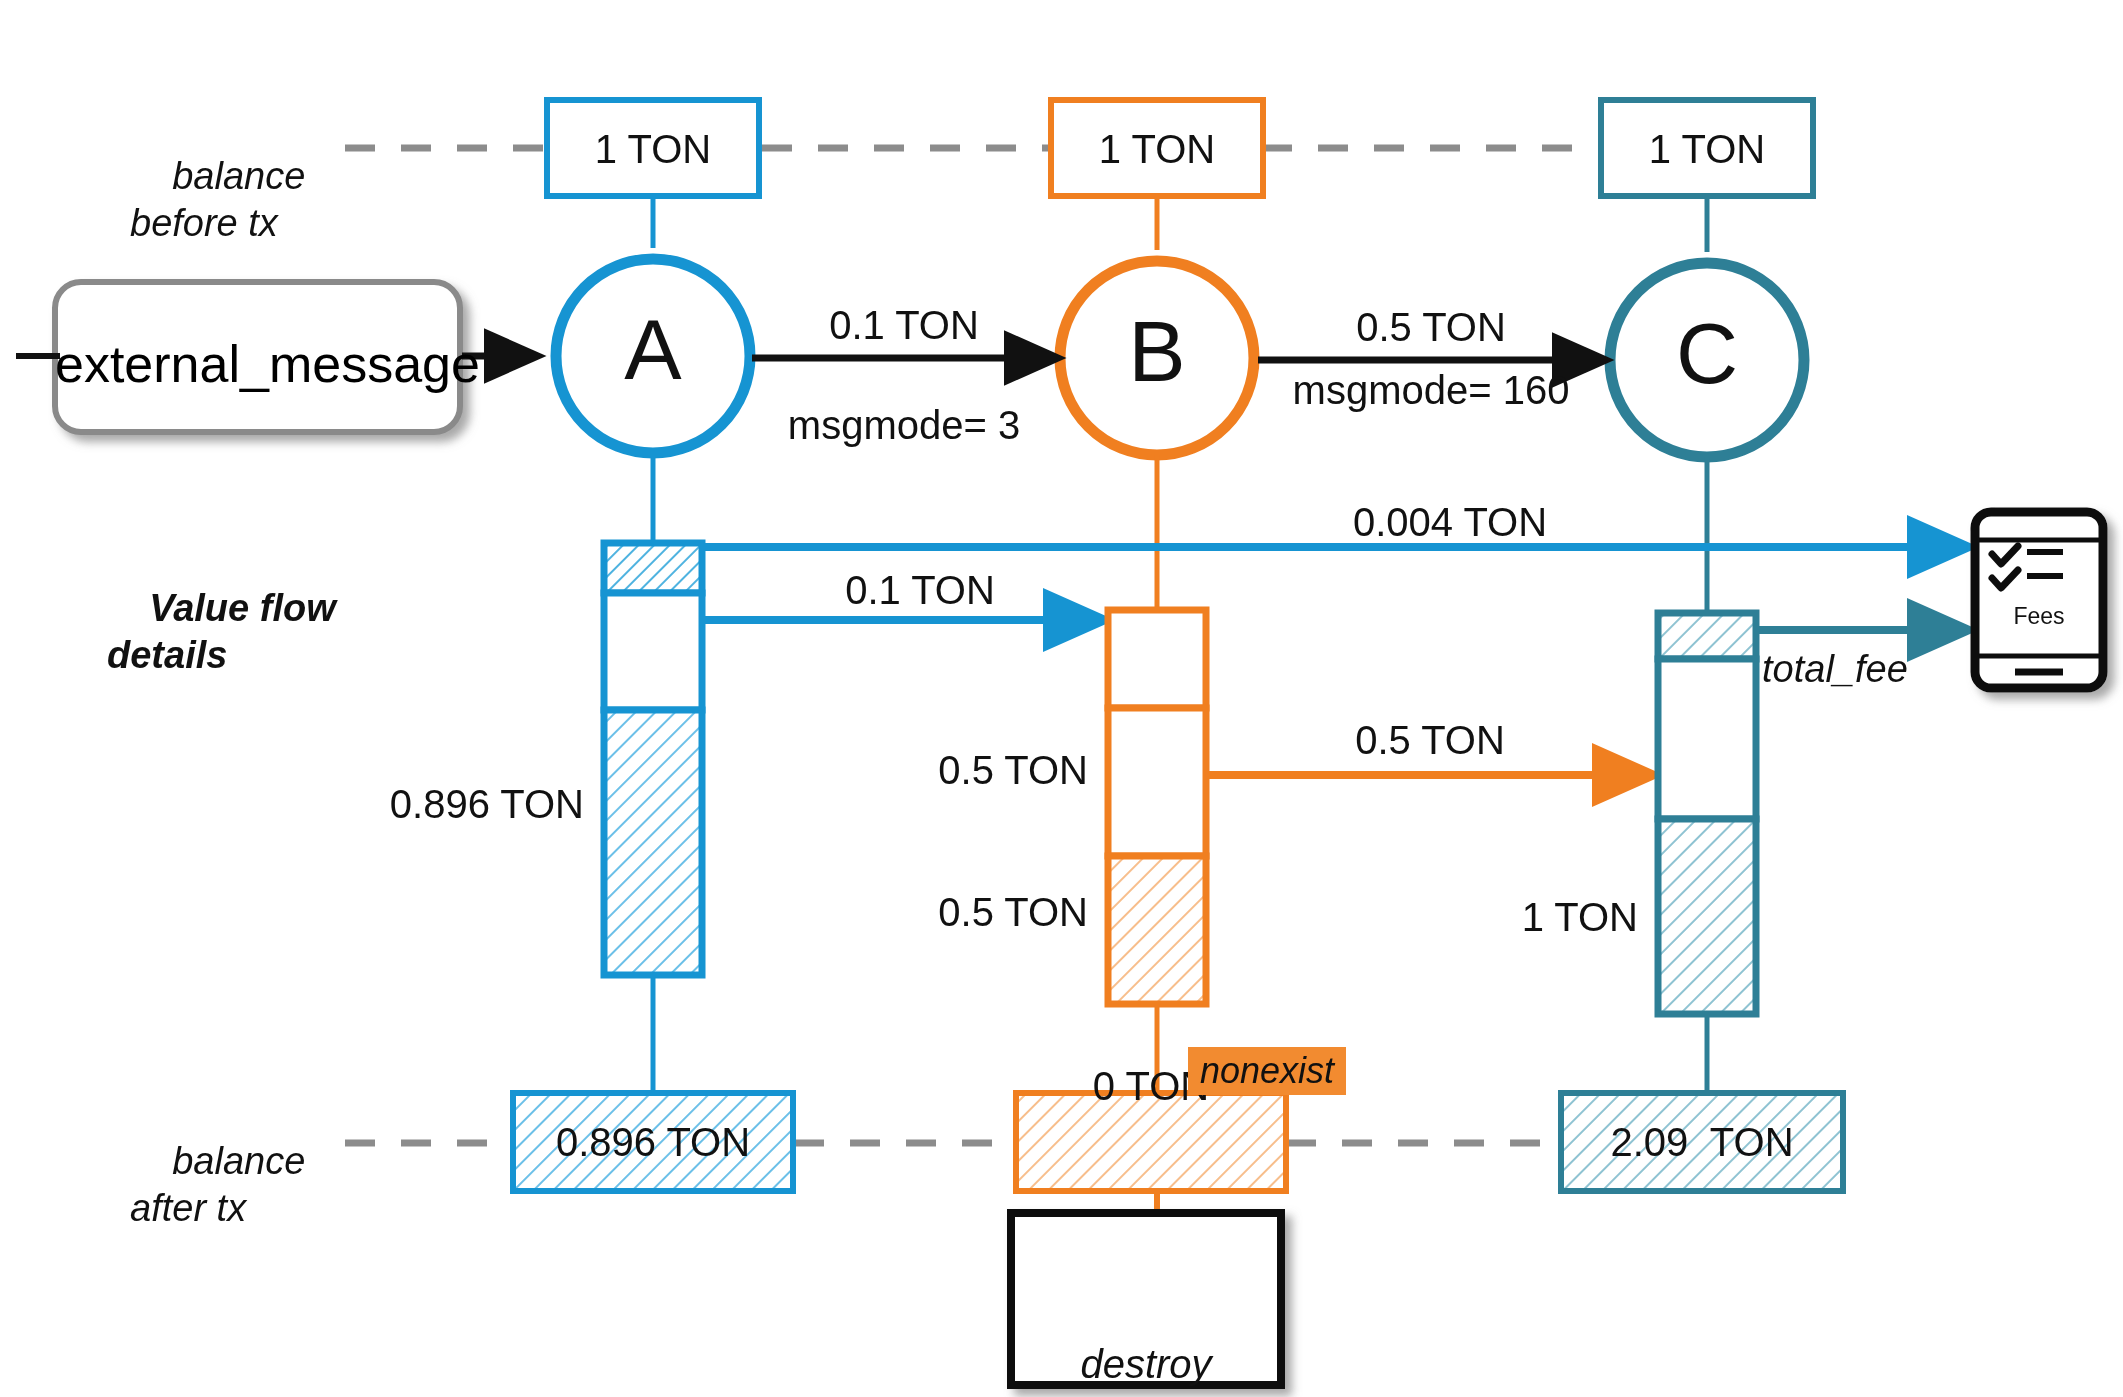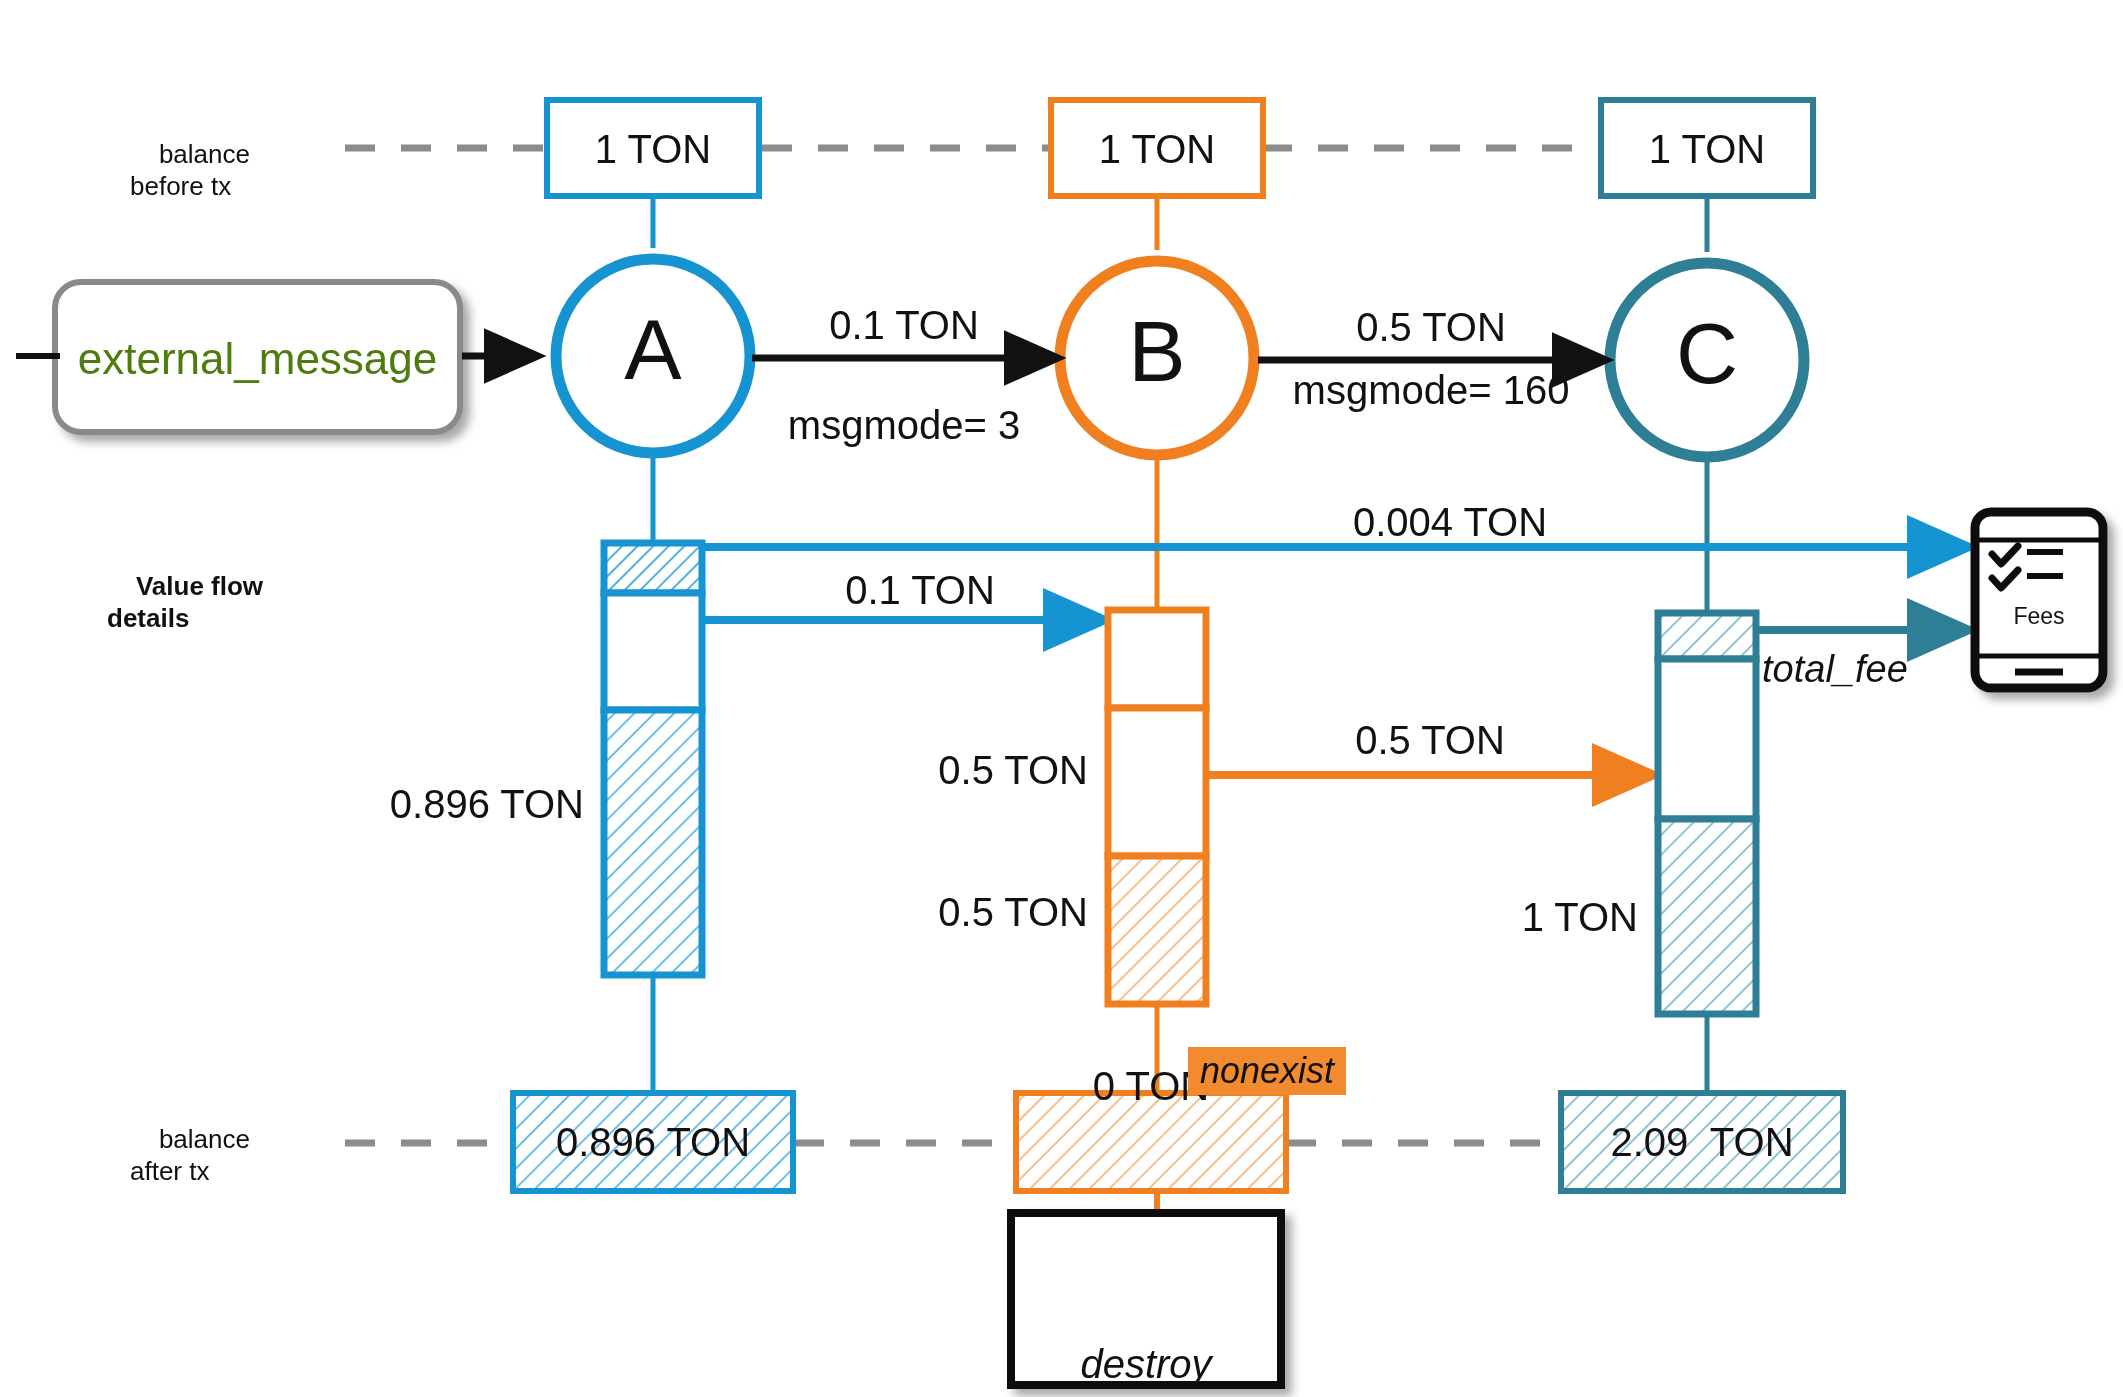--- a/index.html
+++ b/index.html
@@ -1,30 +1,30 @@
 <!DOCTYPE html>
 <html><head>
 <meta charset="utf-8">
 <style>
   html,body{margin:0;padding:0;background:#ffffff;}
   body{width:2123px;height:1397px;font-family:"Liberation Sans",sans-serif;}
   #stage{position:relative;width:2123px;height:1397px;overflow:hidden;background:#fff;}
   svg.layer{position:absolute;left:0;top:0;width:2123px;height:1397px;}
   .txt{position:absolute;white-space:pre;color:#1a1a1a;font-family:"Liberation Sans",sans-serif;}
-  .side-label{font-size:26px;line-height:1.25;color:#111;}
+  .side-label{font-style:italic;font-size:38px;line-height:1.25;color:#111;}
   .side-label.bold{font-weight:bold;}
   .node-letter{font-size:86px;color:#111;}
   .box-val{font-size:40px;color:#111;}
   .edge-val{font-size:40px;color:#111;}
   .edge-mode{font-size:40px;color:#111;}
   .bar-val{font-size:40px;color:#111;}
   .fee-lbl{font-size:38px;color:#111;}
   .nonexist{position:absolute;background:#F28B30;color:#111;font-style:italic;font-size:36px;padding:3px 12px;margin-left:16px;}
   .destroy{font-style:italic;font-size:40px;line-height:1.32;text-align:center;color:#111;}
-  .extmsg{font-size:44px;color:#4d7c0f;}
+  .extmsg{font-size:52px;color:#000000;}
   .feeword{font-size:23px;color:#111;}
 </style>
 </head>
 <body>
 
 <div id="stage">
 
   <svg class="layer" viewBox="0 0 2123 1397">
     <defs>
       <pattern id="hatchBlue" width="14" height="14" patternTransform="rotate(45)" patternUnits="userSpaceOnUse">

